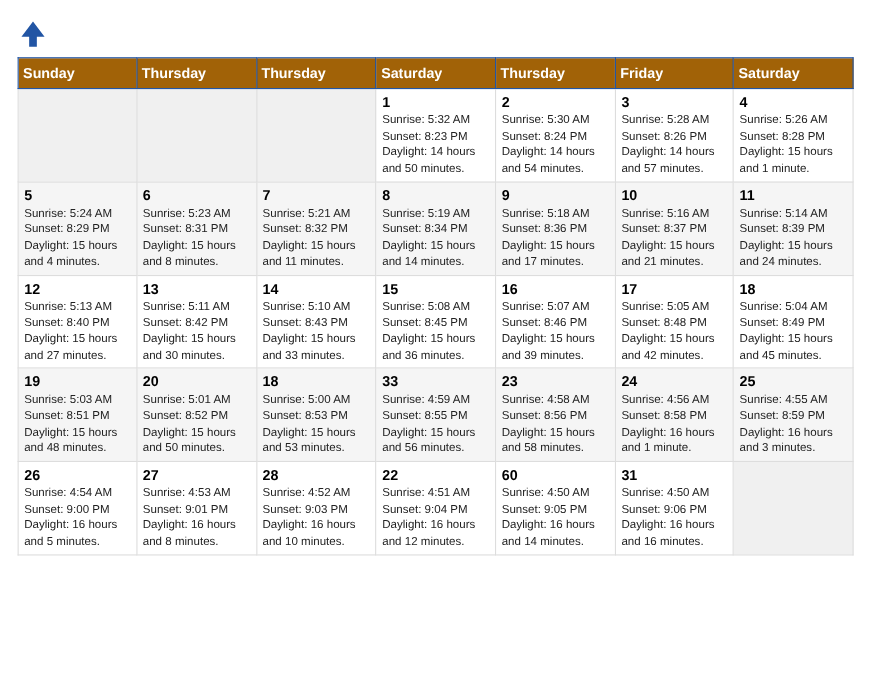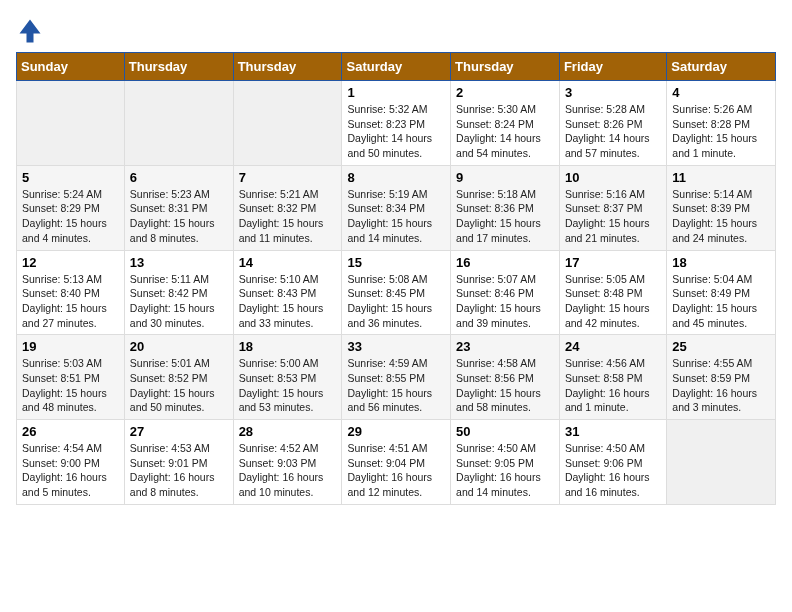--- a/index.html
+++ b/index.html
@@ -344,29 +344,29 @@
       </td>
         <td>
         <span class="day-number">28</span>
         <div class="day-info">
           Sunrise: 4:52 AM<br>
           Sunset: 9:03 PM<br>
           Daylight: 16 hours and 10 minutes.
         </div>
       </td>
         <td>
-        <span class="day-number">29</span>
+        <span class="day-number">22</span>
         <div class="day-info">
           Sunrise: 4:51 AM<br>
           Sunset: 9:04 PM<br>
           Daylight: 16 hours and 12 minutes.
         </div>
       </td>
         <td>
-        <span class="day-number">50</span>
+        <span class="day-number">60</span>
         <div class="day-info">
           Sunrise: 4:50 AM<br>
           Sunset: 9:05 PM<br>
           Daylight: 16 hours and 14 minutes.
         </div>
       </td>
         <td>
         <span class="day-number">31</span>
         <div class="day-info">
           Sunrise: 4:50 AM<br>

